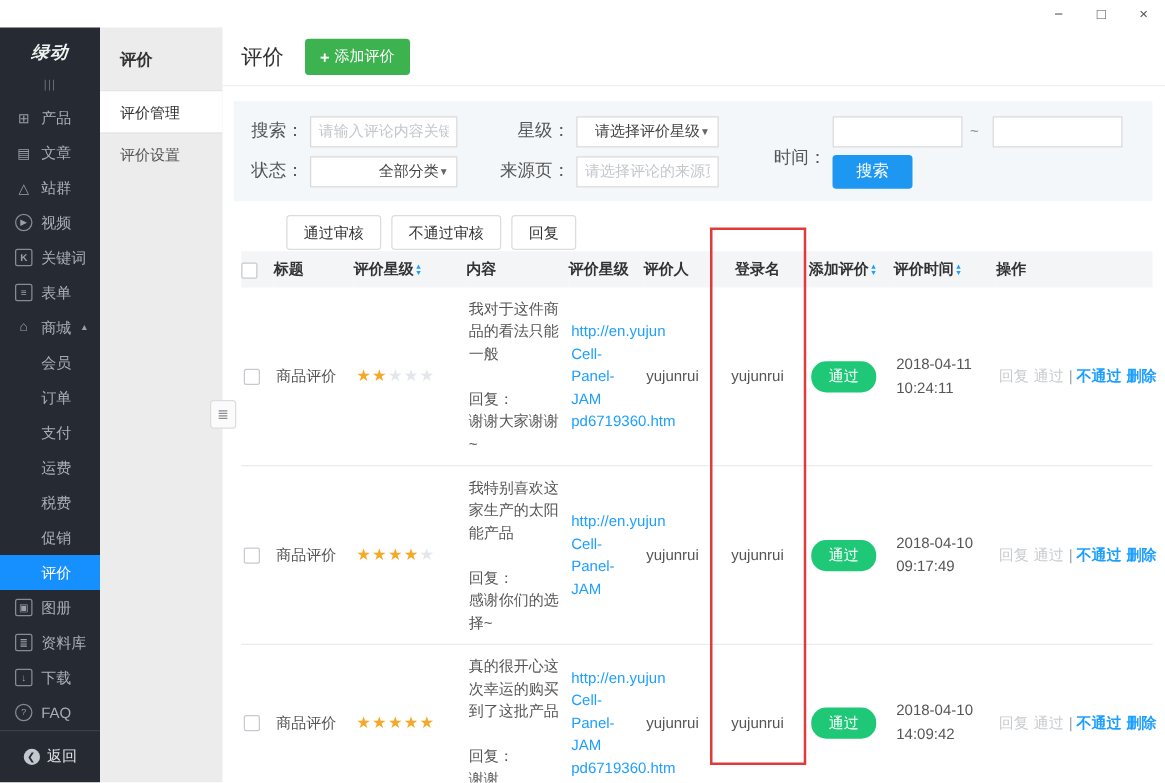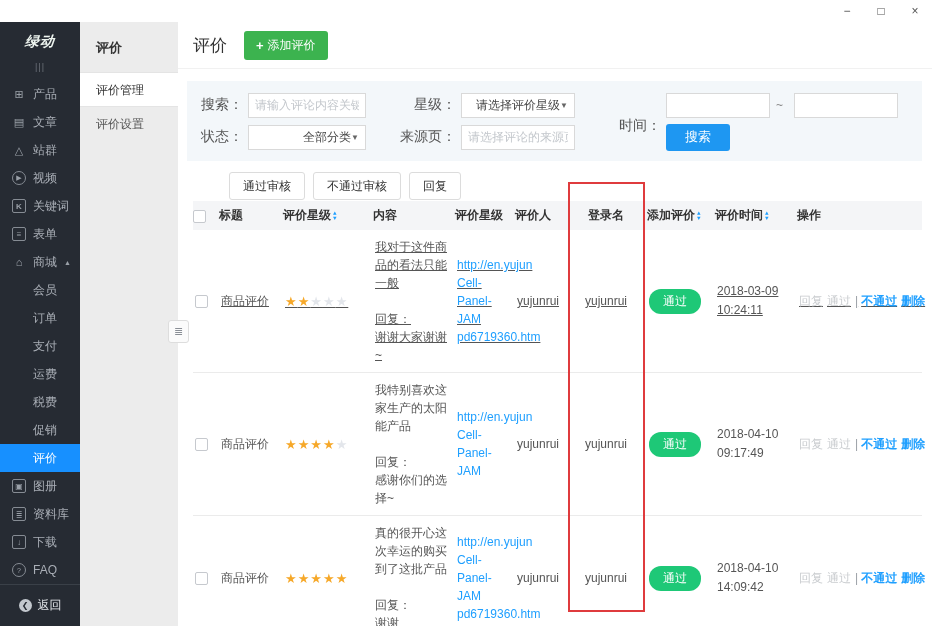--- a/index.html
+++ b/index.html
@@ -55,21 +55,21 @@
   .search-btn { background: #1e97f2; color: #fff; border: none; font-size: 13px; padding: 0 19px; height: 27px; border-radius: 3px; cursor: pointer; margin-left: 91px; font-family: inherit; }
   
   .toolbar { display: flex; gap: 8px; margin: 11px 0 0 15px; flex-shrink: 0; padding-left: 36px; }
   .tb-btn { background: #fff; border: 1px solid #dcdcdc; border-radius: 3px; font-size: 12px; color: #333; padding: 0 13px; height: 28px; cursor: pointer; font-family: inherit; }
   
   .review-table { width: 729px; margin: 1px 0 0 15px; border-collapse: collapse; table-layout: fixed; font-size: 12px; color: #555; flex-shrink: 0; }
   .review-table thead th { background: #f4f5f7; height: 29px; font-weight: bold; color: #333; text-align: left; font-size: 12px; padding: 0; }
   th.sortable { color: #1e9fff; cursor: pointer; font-family: Liberation Mono, monospace; }
   .sort { display: inline-flex; flex-direction: column; font-size: 6px; line-height: 5px; margin-left: 2px; color: #1e9fff; vertical-align: middle; }
   .review-table tbody td { border-bottom: 1px solid #ebebeb; vertical-align: middle; padding: 8px 2px; }
-  tr.h95 td { height: 95px; text-decoration: underline; } tr.h105 td { height: 105px; } tr.h100 td { height: 100px; }
+  tr.h95 td { height: 95px; } tr.h105 td { height: 105px; } tr.h100 td { height: 100px; }
   .checkbox { display: inline-block; width: 13px; height: 13px; border: 1px solid #c6c9ce; border-radius: 2px; background: #fff; cursor: pointer; vertical-align: middle; }
   .cell-pre { white-space: pre-line; line-height: 1.5; }
   .src-link { color: #1e9fff; white-space: pre-line; line-height: 1.5; cursor: pointer; }
   .stars { letter-spacing: 1px; font-size: 13px; white-space: nowrap; }
   .star { color: #e3e6eb; } .star.on { color: #f6a829; }
   .pill { display: inline-block; background: #1ec877; color: #fff; border-radius: 12px; padding: 4px 14px; font-size: 12px; cursor: pointer; }
   .dt { line-height: 1.6; }
   .ops { white-space: nowrap; }
   .ops span { cursor: pointer; }
   .ops .muted { color: #c9cccf; margin-right: 4px; }
@@ -259,21 +259,21 @@
 
 回复：
 谢谢大家谢谢~</td>
           <td><span class="src-link">http://en.yujun
 Cell-Panel-JAM
 pd6719360.htm</span></td>
           <td>yujunrui</td>
           <td class="login-cell">yujunrui</td>
           <td><span class="pill">通过</span></td>
           <td class="dt">
-              <div>2018-03-09</div>
+              <div>2018-04-11</div>
               <div>10:24:11</div>
             </td>
           <td class="ops">
             <span class="muted">回复</span><span class="muted">通过</span><span class="sep">|</span><span class="act">不通过</span><span class="act">删除</span>
           </td>
         </tr>
         <tr class="h105">
           <td><span class="checkbox"></span></td>
           <td>商品评价</td>
           <td><span class="stars"><span class="star on">★</span><span class="star on">★</span><span class="star on">★</span><span class="star on">★</span><span class="star">★</span></span></td>

